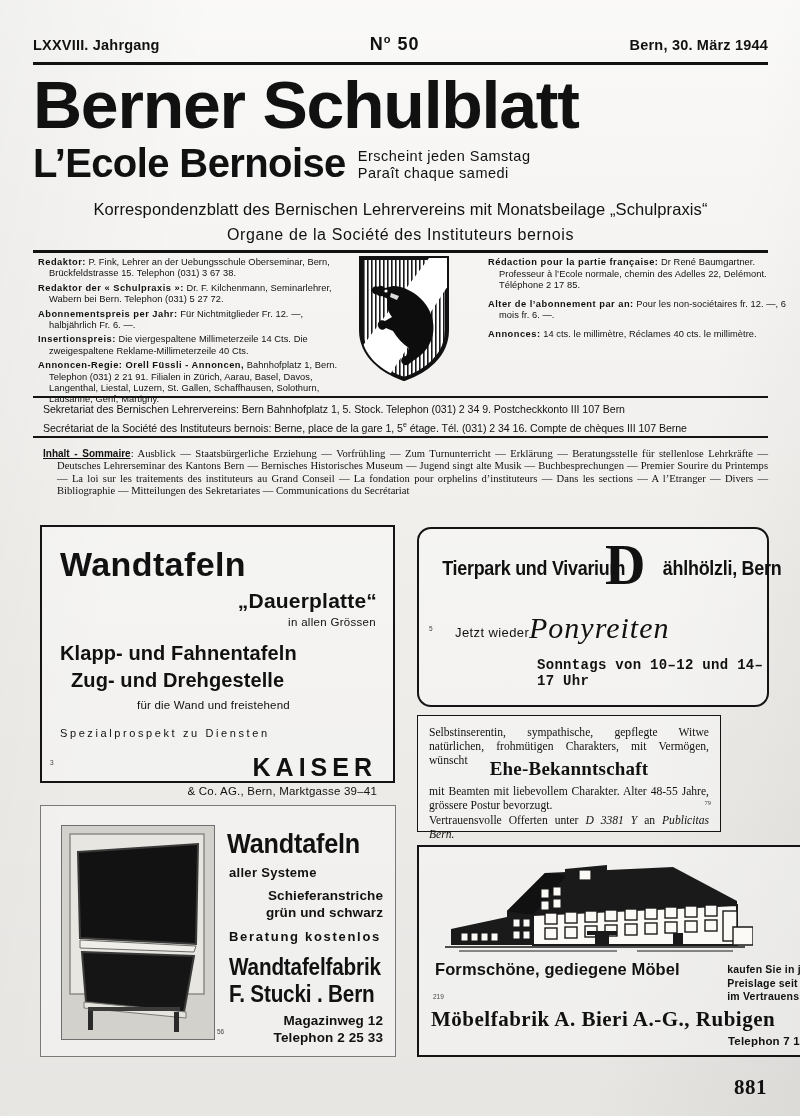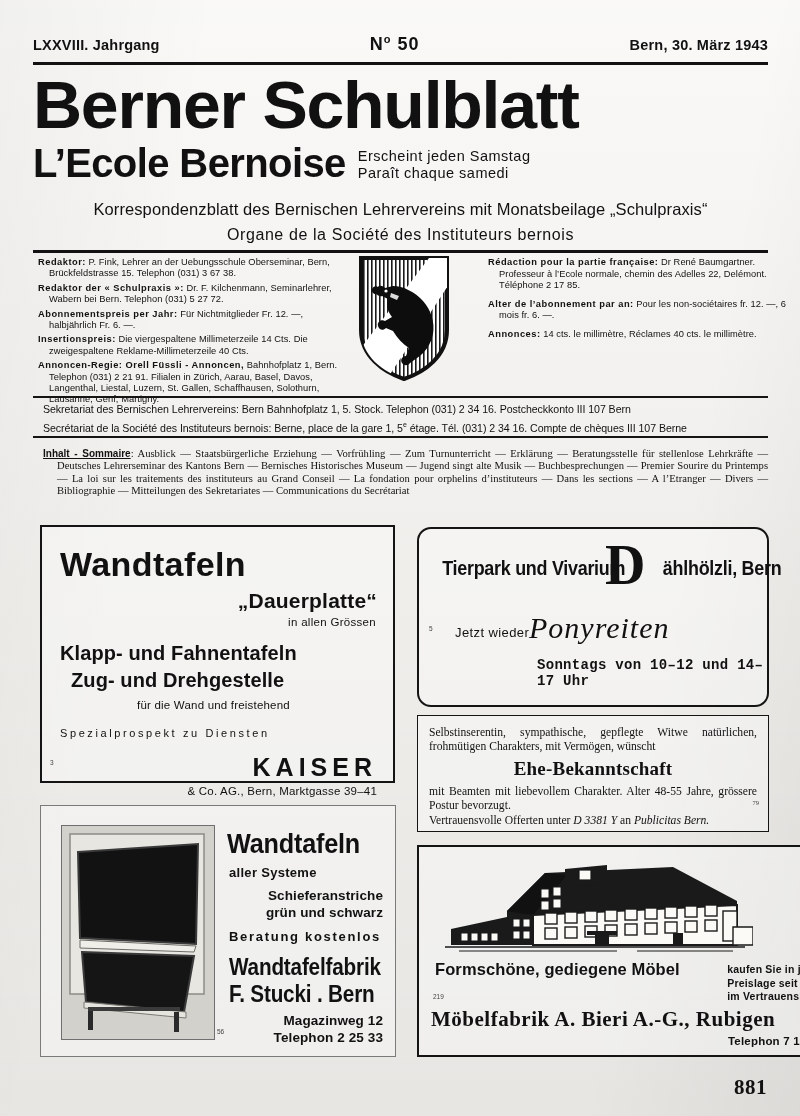--- a/index.html
+++ b/index.html
@@ -182,21 +182,21 @@
     font-family:"Liberation Serif", serif;
     font-style:italic;font-size:30px;letter-spacing:1px;
   }
   .t-sonntag{
     position:absolute;left:118px;top:128px;
     font-size:14px;font-weight:bold;letter-spacing:0.3px;font-family:Liberation Mono, monospace;
   }
 
   
   #ad-ehe{
-    left:417px;top:715px;width:352px;height:117px;
+    left:417px;top:715px;width:304px;height:117px;
     border:1.6px solid #141414;
     font-family:"Liberation Serif", serif;
   }
   .e-line{
     position:absolute;left:11px;right:11px;
     font-size:11.6px;line-height:14px;text-align:justify;
   }
   .e-1{top:10px;}
   .e-head{
     position:absolute;left:0;right:0;top:42px;text-align:center;
@@ -277,21 +277,21 @@
 </head>
 <body>
 
 <div class="paper"></div>
 
 <div class="sheet">
 
   <div class="topline">
     <span class="jahrgang">LXXVIII. Jahrgang</span>
     <span class="nummer"><span>N</span><sup>o</sup> <span>50</span></span>
-    <span class="date">Bern, 30. März 1943</span>
+    <span class="date">Bern, 30. März 1944</span>
   </div>
   <div class="rule-heavy" style="top:62px;"></div>
 
   <div class="bigtitle">Berner Schulblatt</div>
 
   <div class="subrow">
     <span class="frenchtitle">L’Ecole Bernoise</span>
     <span class="erscheint">
       <span>Erscheint jeden Samstag</span><br>
       <span>Paraît chaque samedi</span>
@@ -340,21 +340,21 @@
                  C49,114 53,114 55,111 L62,106 C70,101 76,92 78,82
                  C80,70 76,58 68,49 C60,40 48,34 38,34 Z" fill="#0d0d0d"></path>
         <path d="M24,36 C22,33 18,34 17,37 C16,41 20,43 23,42 Z" fill="#0d0d0d"></path>
         <circle cx="31" cy="39" r="1.6" fill="#ffffff"></circle>
         <path d="M36,41 L44,44 L42,48 L35,45 Z" fill="#ffffff" opacity="0.85"></path>
       </g>
     </svg>
   </div>
 
   <div class="secbox">
-    <div>Sekretariat des Bernischen Lehrervereins: Bern  Bahnhofplatz 1, 5. Stock. Telephon  (031) 2 34 16.  Postcheckkonto III 107 Bern</div>
+    <div>Sekretariat des Bernischen Lehrervereins: Bern  Bahnhofplatz 1, 5. Stock. Telephon  (031) 2 34 9.  Postcheckkonto III 107 Bern</div>
     <div><span>Secrétariat de la Société des Instituteurs bernois: Berne, place de la gare 1, 5</span><sup>e</sup><span> étage. Tél. (031) 2 34 16. Compte de chèques III 107 Berne</span></div>
   </div>
 
   <div class="inhalt">
     <p><span class="lbl">Inhalt - Sommaire</span><span>: Ausblick — Staatsbürgerliche Erziehung — Vorfrühling — Zum Turnunterricht — Erklärung — Beratungsstelle für stellenlose Lehrkräfte — Deutsches Lehrerseminar des Kantons Bern — Bernisches Historisches Museum — Jugend singt alte Musik — Buchbesprechungen — Premier Sourire du Printemps — La loi sur les traitements des instituteurs au Grand Conseil — La fondation pour orphelins d’instituteurs — Dans les sections — A l’Etranger — Divers — Bibliographie — Mitteilungen des Sekretariates — Communications du Secrétariat</span></p>
   </div>
 
   <div class="ad" id="ad-kaiser">
     <div class="k-word">Wandtafeln</div>
     <div class="k-dauer">„Dauerplatte“</div>

